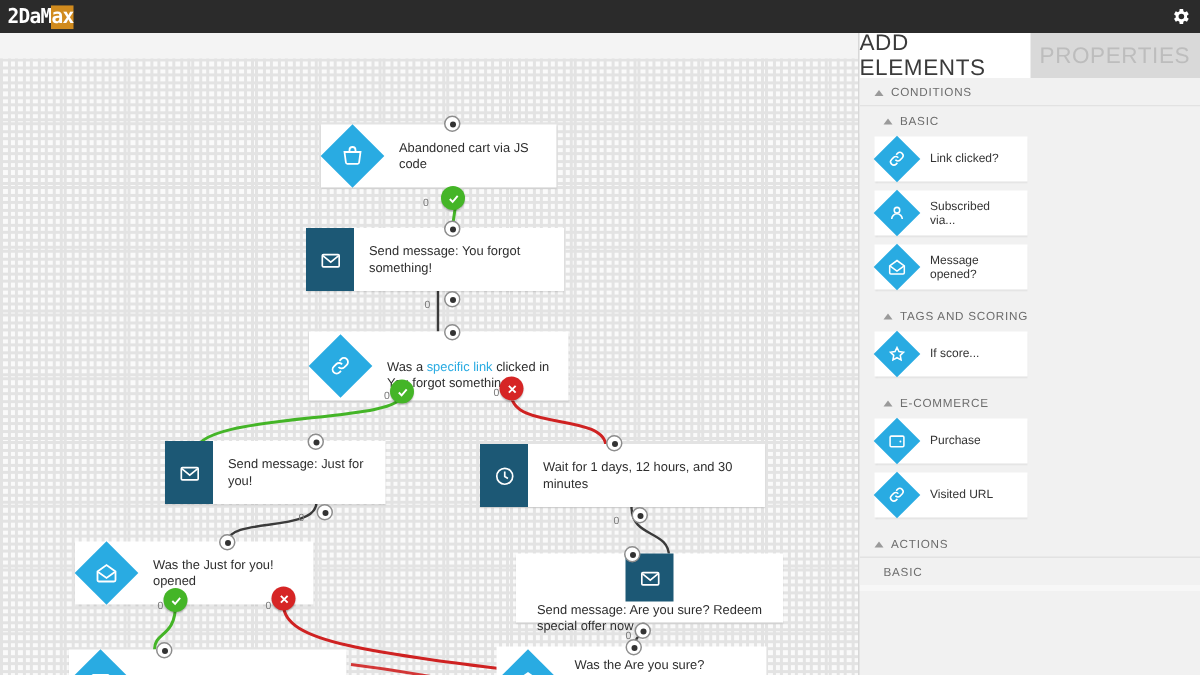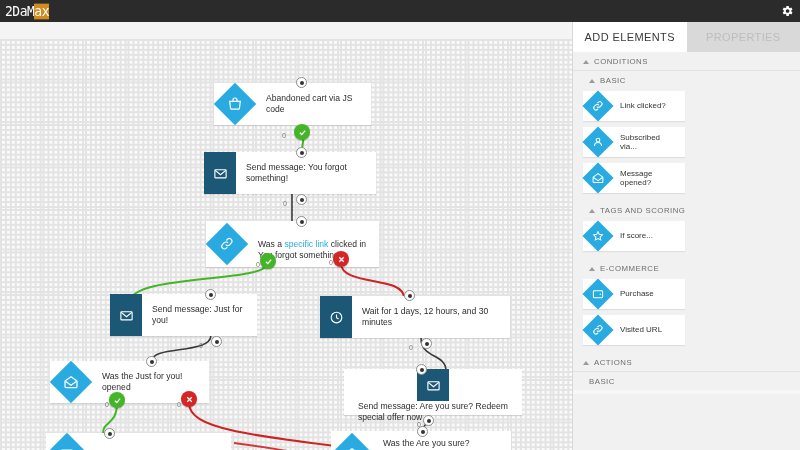--- a/index.html
+++ b/index.html
@@ -15,21 +15,21 @@
   .topbar {
     position: absolute; top: 0; left: 0;
     width: 800px; height: 22px;
     background: #2b2b2b;
     display: flex; align-items: center;
     z-index: 40;
   }
   .logo {
     margin-left: 5px;
     font-family: "DejaVu Sans Mono", monospace;
-    font-size: 13px; font-weight: normal;
+    font-size: 13px; font-weight: bold;
     letter-spacing: -0.5px;
     color: #ffffff;
     display: flex; align-items: center;
     transform: scaleY(1.05);
   }
   .logo .hl {
     background: #d18b1e;
     color: #ffffff;
     padding: 0 0px;
   }
@@ -151,21 +151,21 @@
     position: absolute; top: 22px; right: 0;
     width: 228px; height: 428px;
     background: #f1f1f1;
     border-left: 1px solid #d8d8d8;
     overflow: hidden;
     z-index: 20;
   }
   .tabs { display: flex; height: 30px; background: #d9d9d9; }
   .tab {
     flex: 1; display: flex; align-items: center; justify-content: center;
-    font-size: 11px; letter-spacing: .4px;
+    font-size: 15px; letter-spacing: .4px;
     color: #bdbdbd; cursor: pointer;
   }
   .tab.active { background: #ffffff; color: #3a3a3a; }
 
   .sec-head {
     display: flex; align-items: center; gap: 5px;
     padding: 5px 0 4px 10px;
     font-size: 7.8px; letter-spacing: .5px; color: #6d6d6d;
     background: #f1f1f1;
     border-bottom: 1px solid #e2e2e2;

